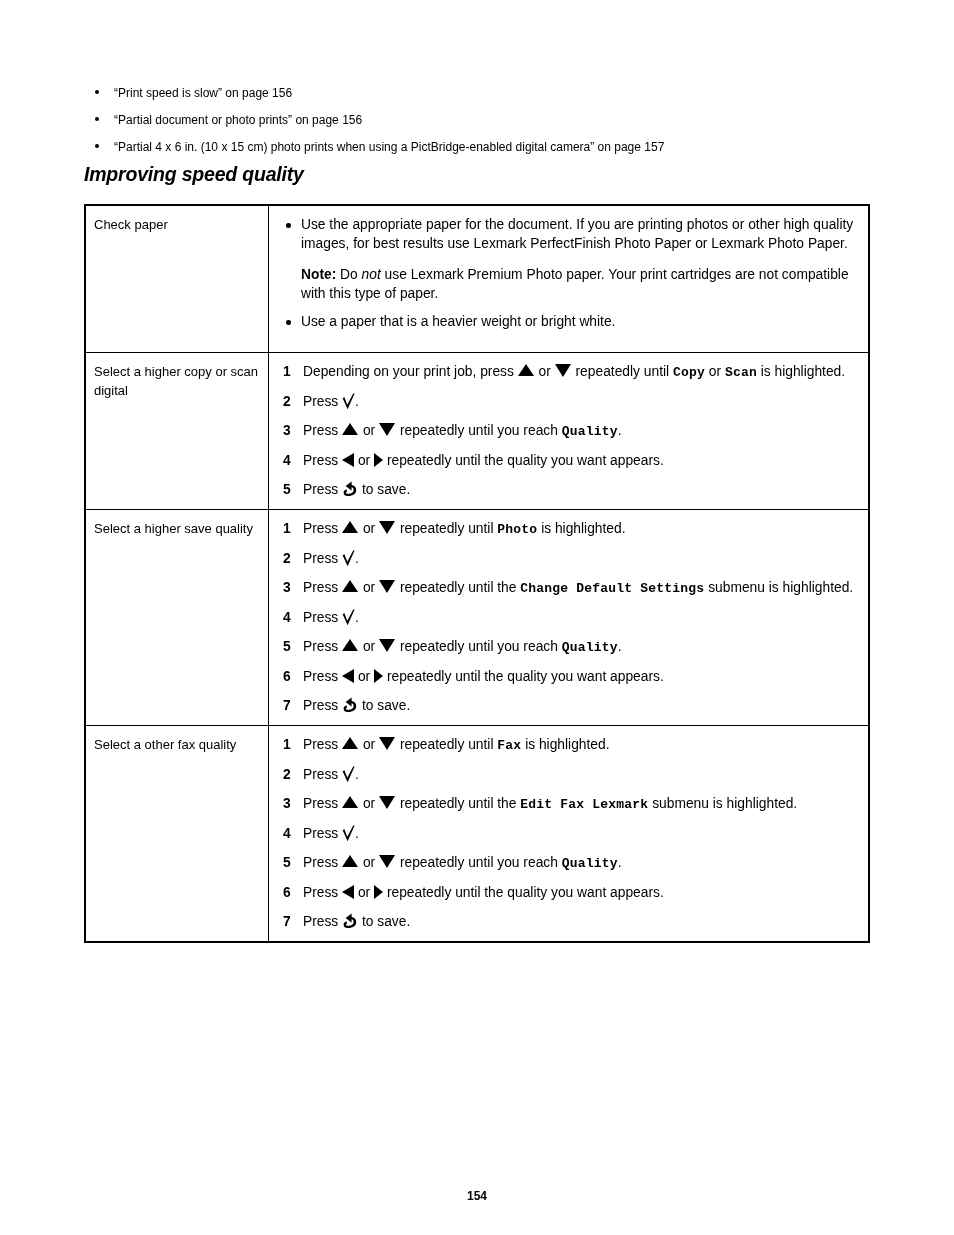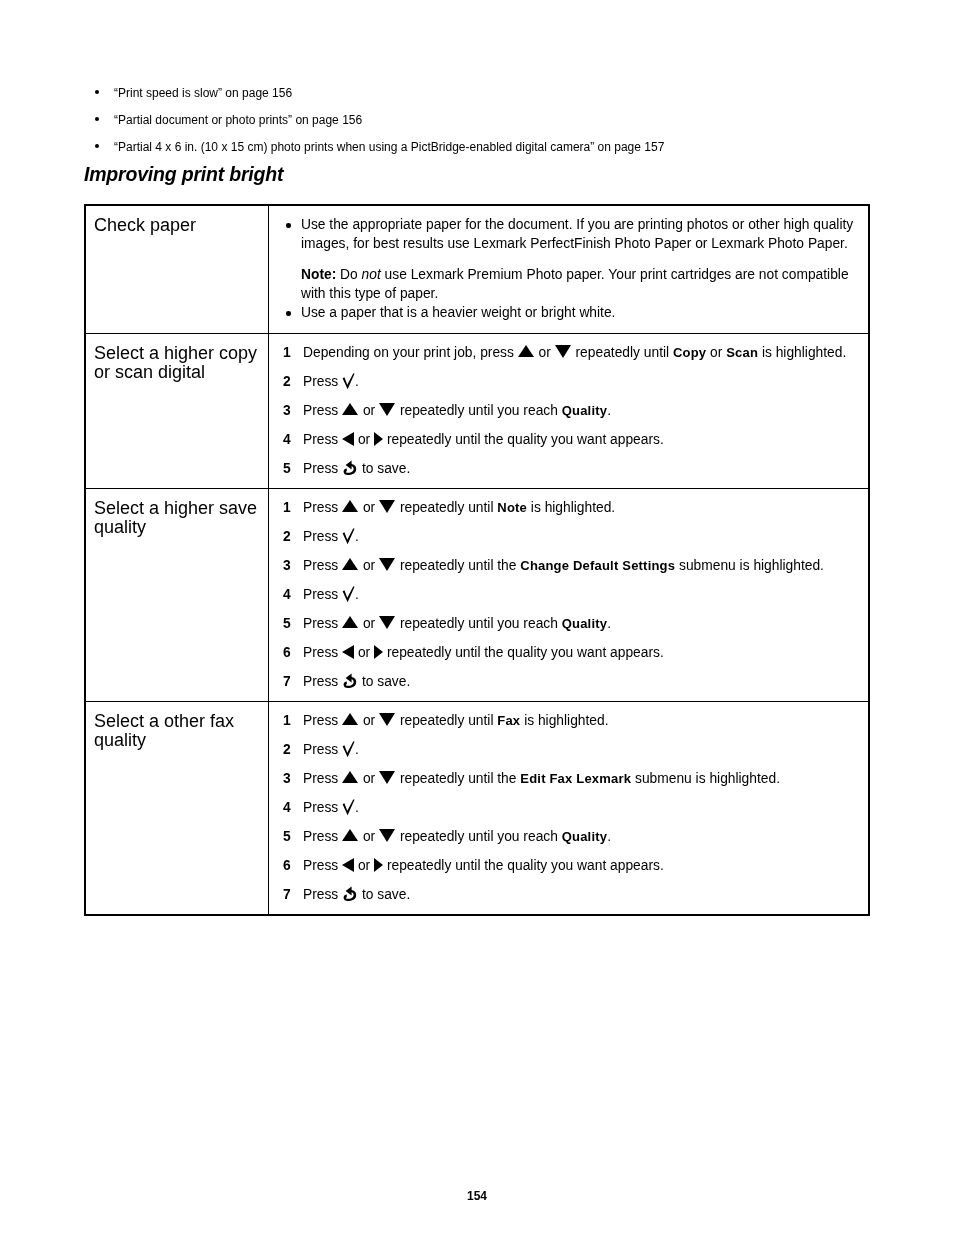--- a/index.html
+++ b/index.html
@@ -70,66 +70,67 @@
     table-layout: fixed;
   }
   .qtable td {
     border: 1px solid #000;
     vertical-align: top;
     padding: 0;
   }
   .qtable .c-left {
     width: 166px;
     padding: 10px 8px 2px 8px;
-    font-size: 18px;
+    font-size: 13px;
     line-height: 18.5px;
   }
   .qtable .c-right {
     padding: 9px 12px 9px 14px;
     font-size: 13.8px;
     line-height: 19px;
   }
 
   
   .b-item {
     position: relative;
     padding-left: 18px;
     margin-bottom: 12px;
   }
-  .b-item:last-child { margin-bottom: 2px; }
+  .b-item:last-child { margin-bottom: 12px; }
   .b-item .dot {
     position: absolute;
     left: 3px;
     top: 8px;
     width: 4.5px;
     height: 4.5px;
     background: #000;
     border-radius: 50%;
   }
   .note-block {
     padding-left: 18px;
+    margin-bottom: 9px;
   }
 
   
   .step {
     position: relative;
     padding-left: 20px;
     margin-bottom: 10px;
   }
   .step:last-child { margin-bottom: 1px; }
   .step .num {
     position: absolute;
     left: 0;
     top: 0;
     font-weight: bold;
     font-size: 13.8px;
   }
 
   .mono {
-    font-family: Liberation Sans, sans-serif;
+    font-family: Liberation Mono, monospace;
     font-weight: bold;
     font-size: 13px;
     letter-spacing: 0.2px;
   }
   .ital { font-style: italic; }
   .bold { font-weight: bold; }
 
   
   .ico {
     display: inline-block;
@@ -214,21 +215,21 @@
     <div class="xref-item">
       <span class="dot"></span>
       <span>“Partial document or photo prints” on page 156</span>
     </div>
     <div class="xref-item">
       <span class="dot"></span>
       <span>“Partial 4 x 6 in. (10 x 15 cm) photo prints when using a PictBridge-enabled digital camera” on page 157</span>
     </div>
   </div>
 
-  <div class="section-heading">Improving print bright</div>
+  <div class="section-heading">Improving speed quality</div>
 
   <table class="qtable">
     <tbody>
 
       <tr>
         <td class="c-left">Check paper</td>
         <td class="c-right">
           <div class="b-item">
             <span class="dot"></span>
             <span>Use the appropriate paper for the document. If you are printing photos or other high quality images, for best results use Lexmark PerfectFinish Photo Paper or Lexmark Photo Paper.</span>
@@ -278,21 +279,21 @@
 
         </td>
       </tr>
 
       <tr>
         <td class="c-left">Select a higher save quality</td>
         <td class="c-right">
 
           <div class="step">
             <span class="num">1</span>
-            <span>Press </span><span class="ico ico-up"></span><span> or </span><span class="ico ico-down"></span><span> repeatedly until </span><span class="mono">Note</span><span> is highlighted.</span>
+            <span>Press </span><span class="ico ico-up"></span><span> or </span><span class="ico ico-down"></span><span> repeatedly until </span><span class="mono">Photo</span><span> is highlighted.</span>
           </div>
 
           <div class="step">
             <span class="num">2</span>
             <span>Press </span><span class="ico ico-check"><svg width="13" height="17" viewBox="0 0 13 17">
                   <path d="M0.6 5.2 L2.4 4.2 L5.3 11.8 L11.2 0.6 L12.6 0.6 L5.6 16.2 Z" fill="#000"></path>
                 </svg></span><span>.</span>
           </div>
 
           <div class="step">

